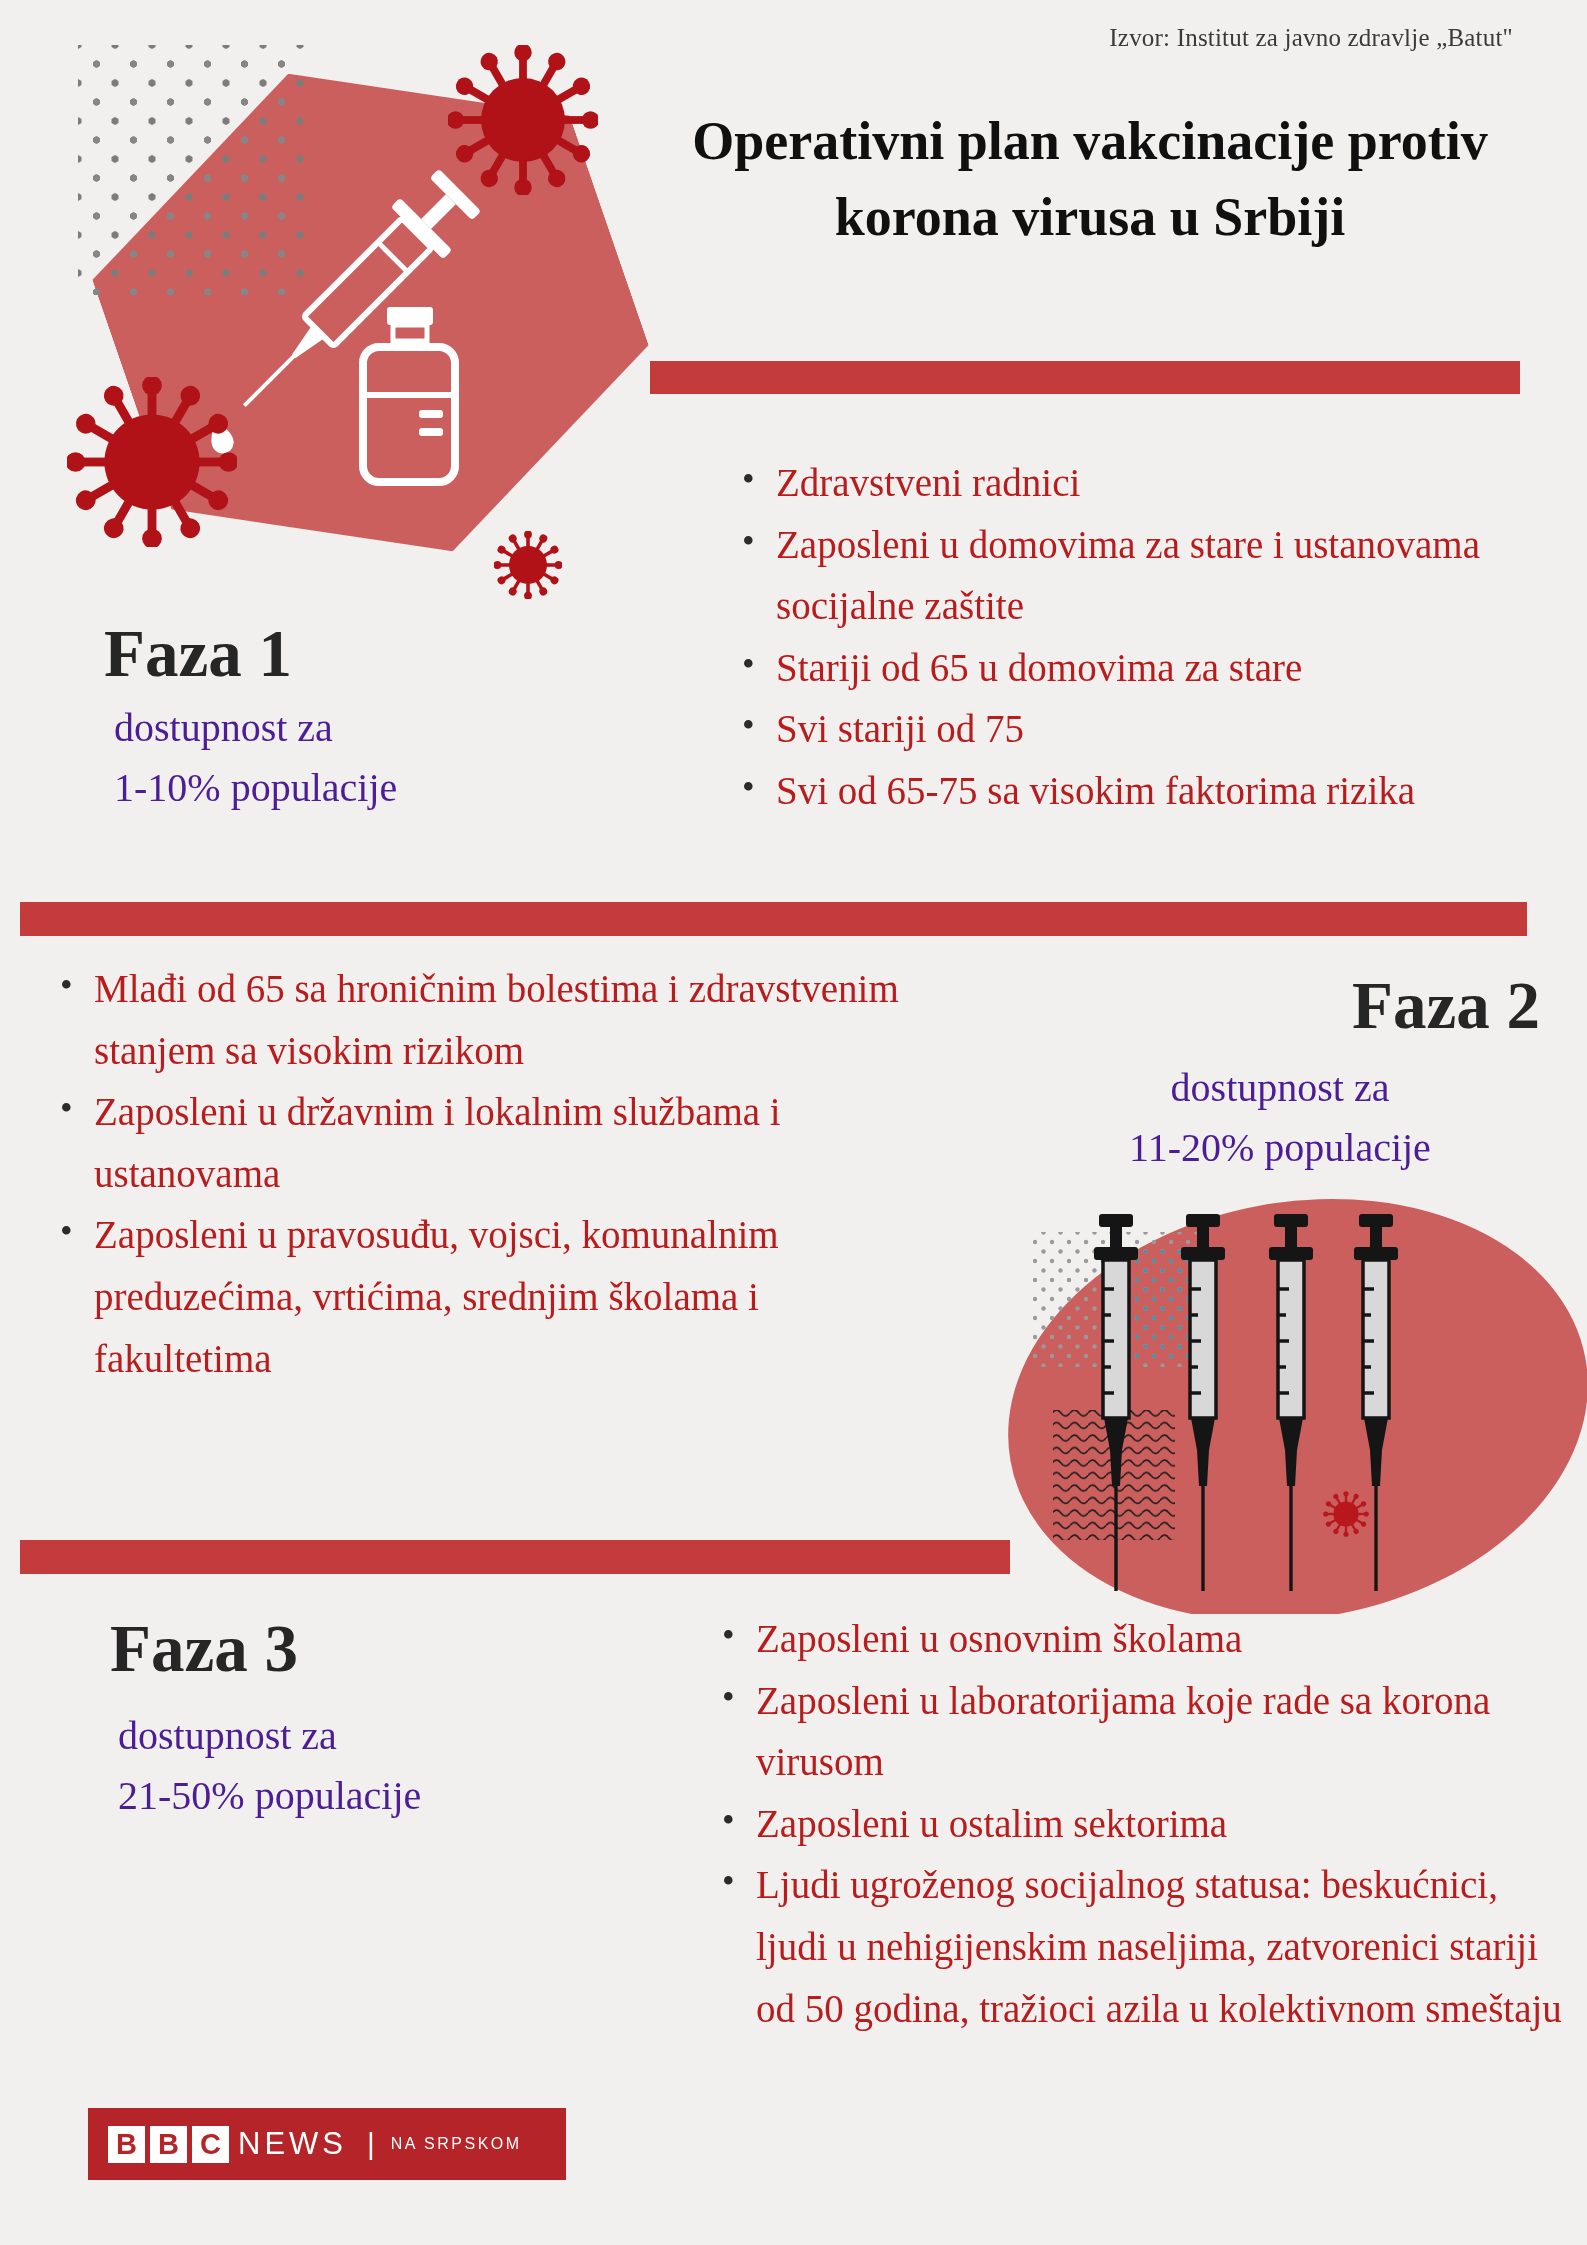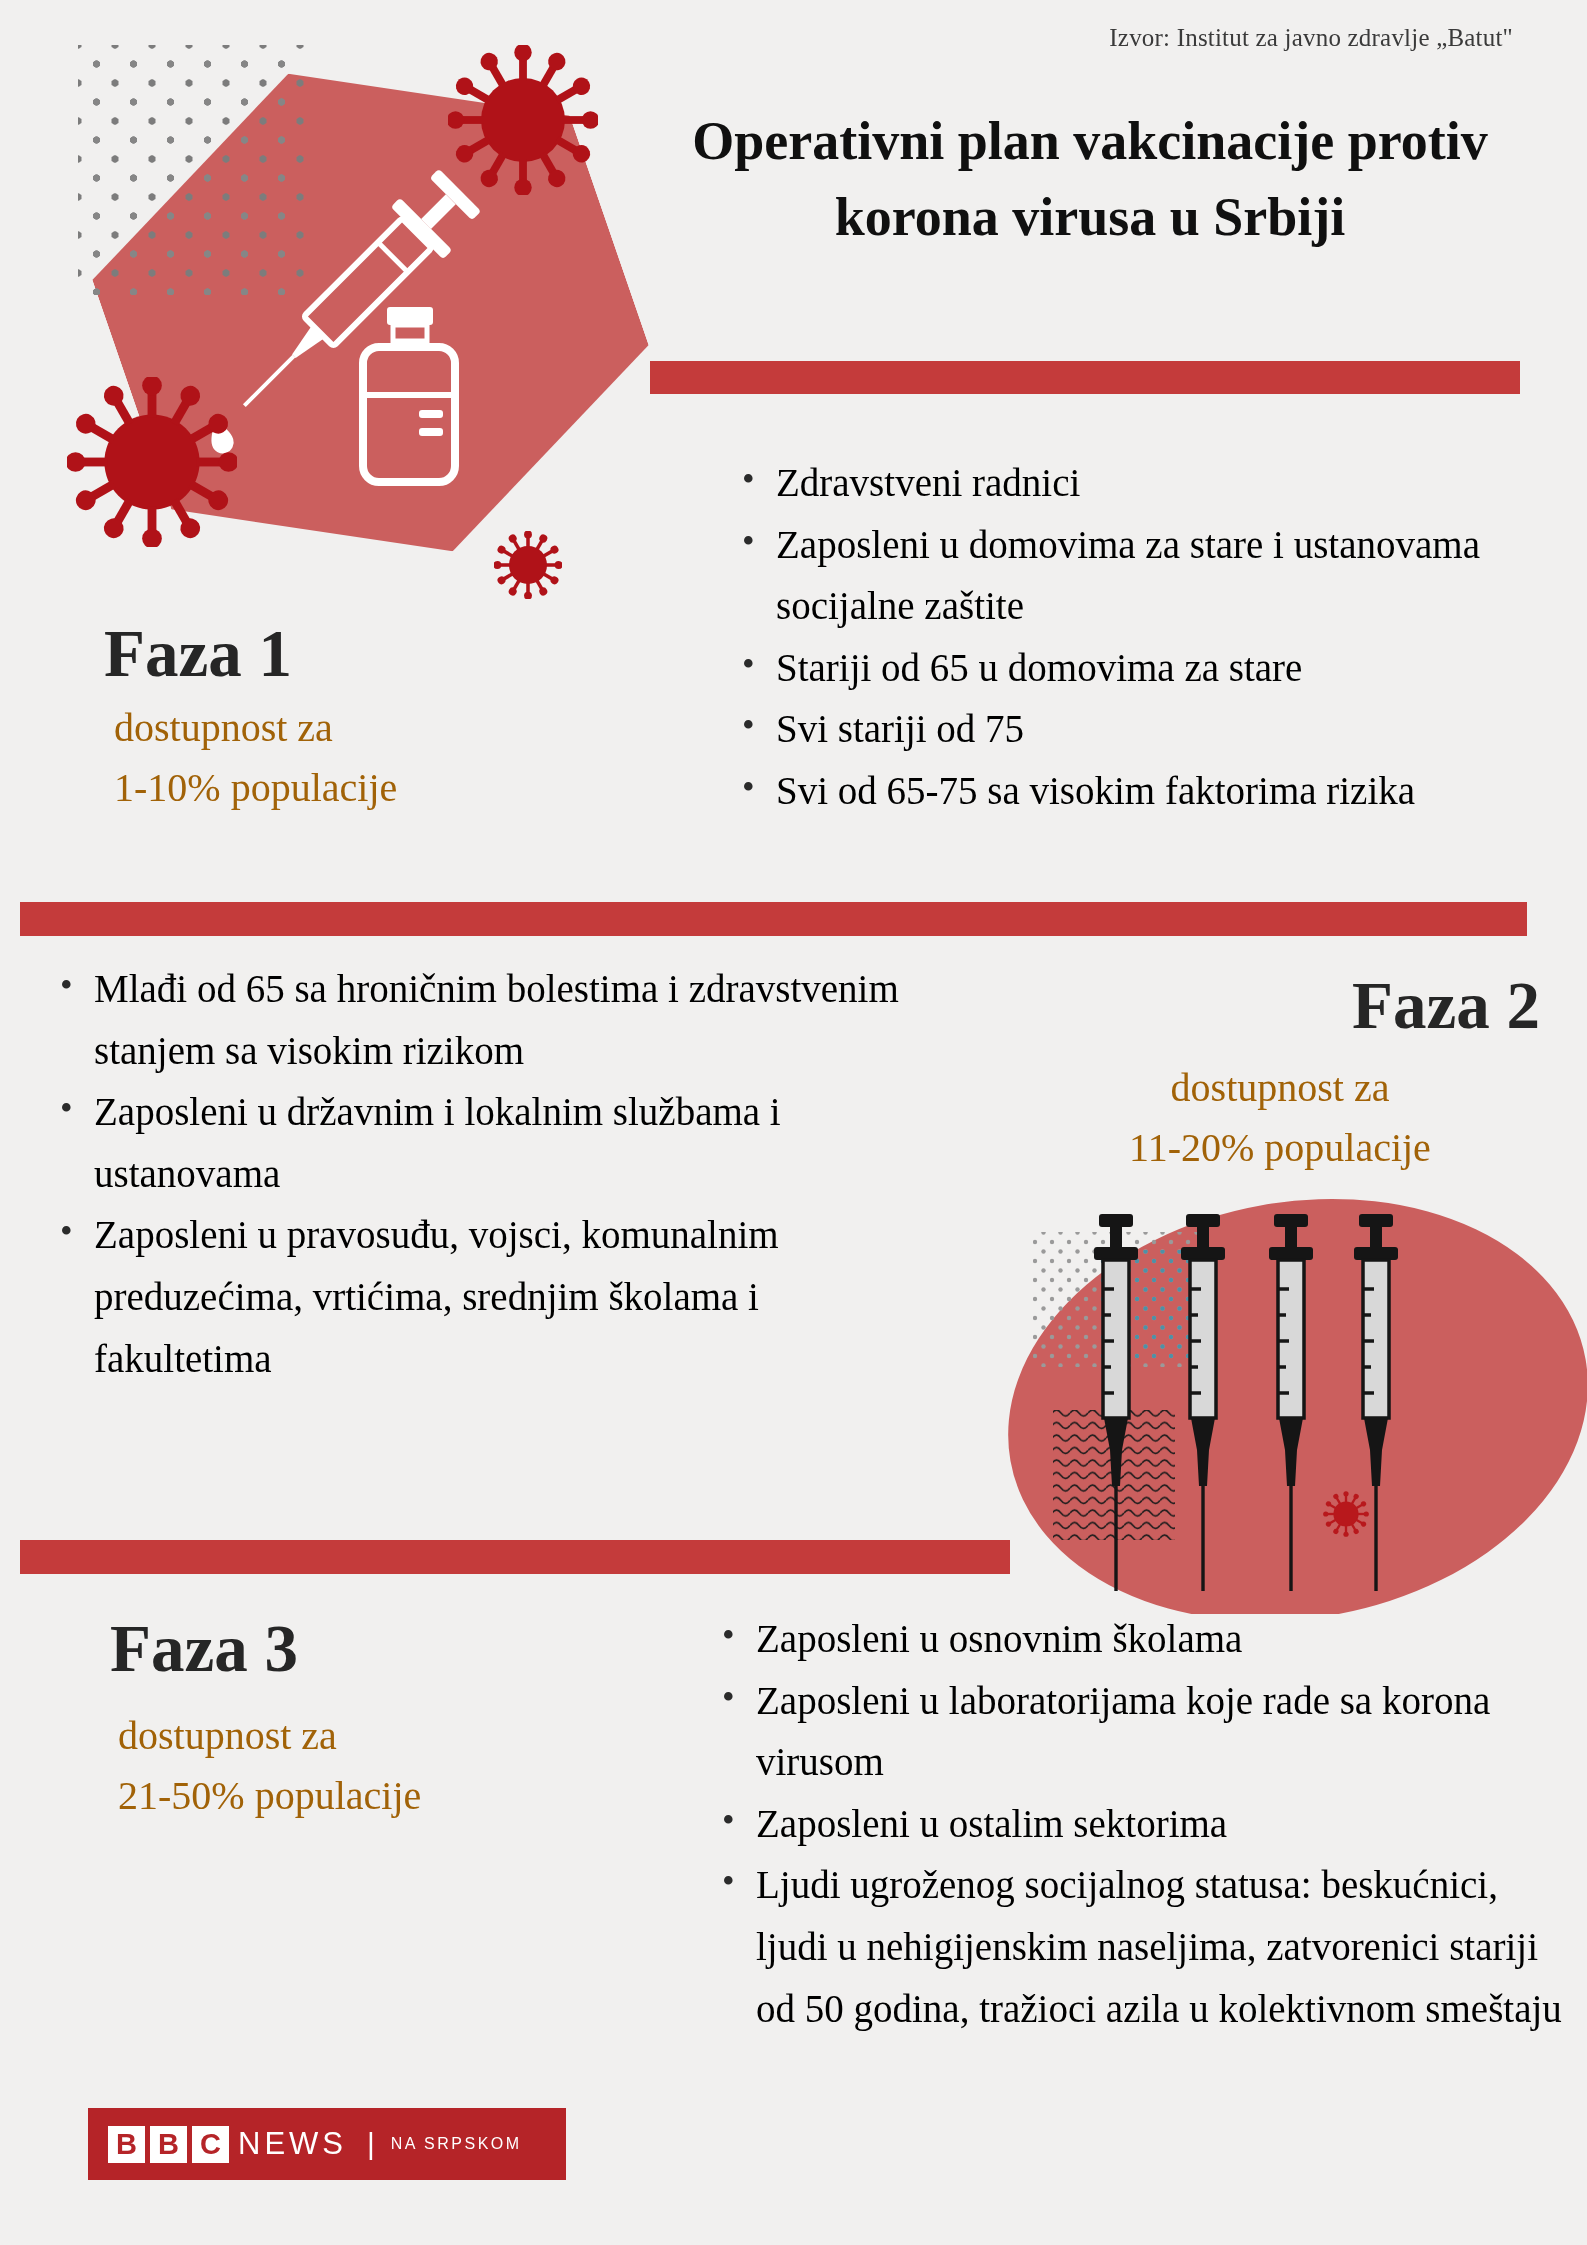--- a/index.html
+++ b/index.html
@@ -31,29 +31,29 @@
     position:absolute;right:74px;top:24px;width:900px;text-align:right;
     font-size:25px;font-weight:400;color:#3a3a3a;letter-spacing:.2px;
   }
   .title{
     position:absolute;left:640px;top:104px;width:900px;
     text-align:center;font-size:54px;line-height:1.4;font-weight:700;color:#101010;font-family:Liberation Serif, serif;
   }
   .title-bar{position:absolute;left:650px;top:361px;width:870px;height:33px;background:var(--accent_red,#c43b3b);}
   
   .phase-h{font-weight:700;font-size:67px;color:#262626;line-height:1;}
-  .phase-sub{font-size:40px;color:#a16207;line-height:1.5;}
+  .phase-sub{font-size:40px;color:#4c1d95;line-height:1.5;}
   .faza1-h{position:absolute;left:104px;top:620px;}
   .faza1-sub{position:absolute;left:114px;top:698px;}
   .faza2-h{position:absolute;left:1020px;top:972px;width:520px;text-align:right;}
   .faza2-sub{position:absolute;left:1020px;top:1058px;width:520px;text-align:center;}
   .faza3-h{position:absolute;left:110px;top:1615px;}
   .faza3-sub{position:absolute;left:118px;top:1706px;}
   
-  ul.blist{margin:0;padding:0;list-style:none;font-size:39px;line-height:1.58;color:#000000;}
+  ul.blist{margin:0;padding:0;list-style:none;font-size:39px;line-height:1.58;color:#b91c1c;}
   ul.blist li{position:relative;padding-left:34px;}
   ul.blist li::before{content:"•";position:absolute;left:0;top:-1px;font-size:36px;color:#2b2b2b;}
   .faza1-list{position:absolute;left:742px;top:452px;width:810px;}
   .faza2-list{position:absolute;left:60px;top:958px;width:880px;}
   .faza3-list{position:absolute;left:722px;top:1608px;width:840px;}
   
   .divider{position:absolute;height:34px;background:var(--accent_red,#c43b3b);}
   .divider-1{left:20px;top:902px;width:1507px;}
   .divider-2{left:20px;top:1540px;width:990px;}
   

